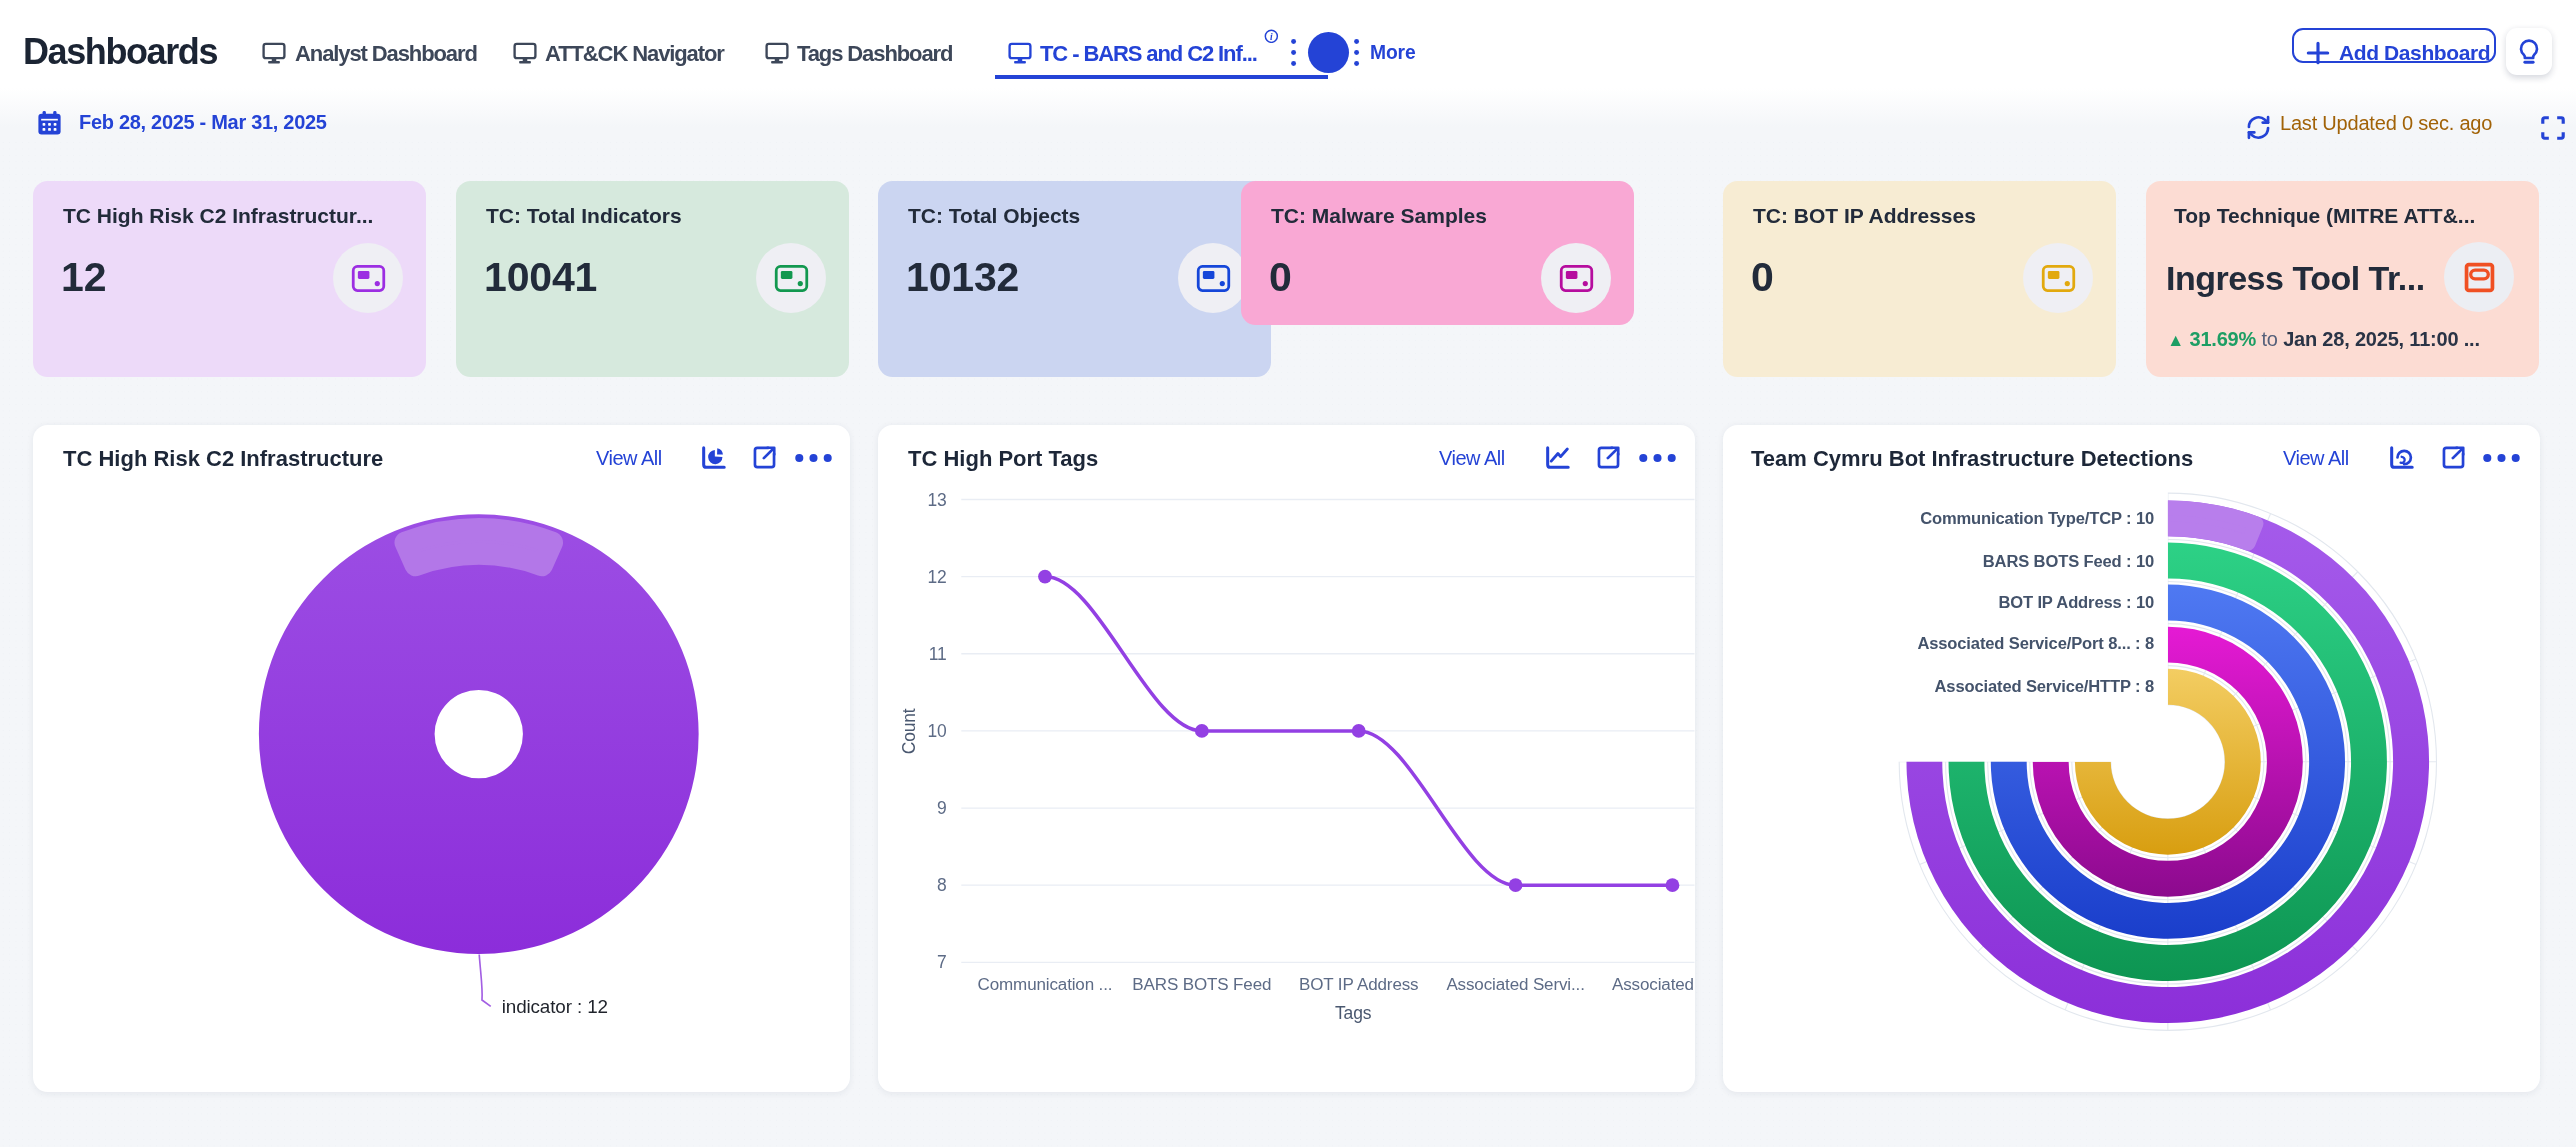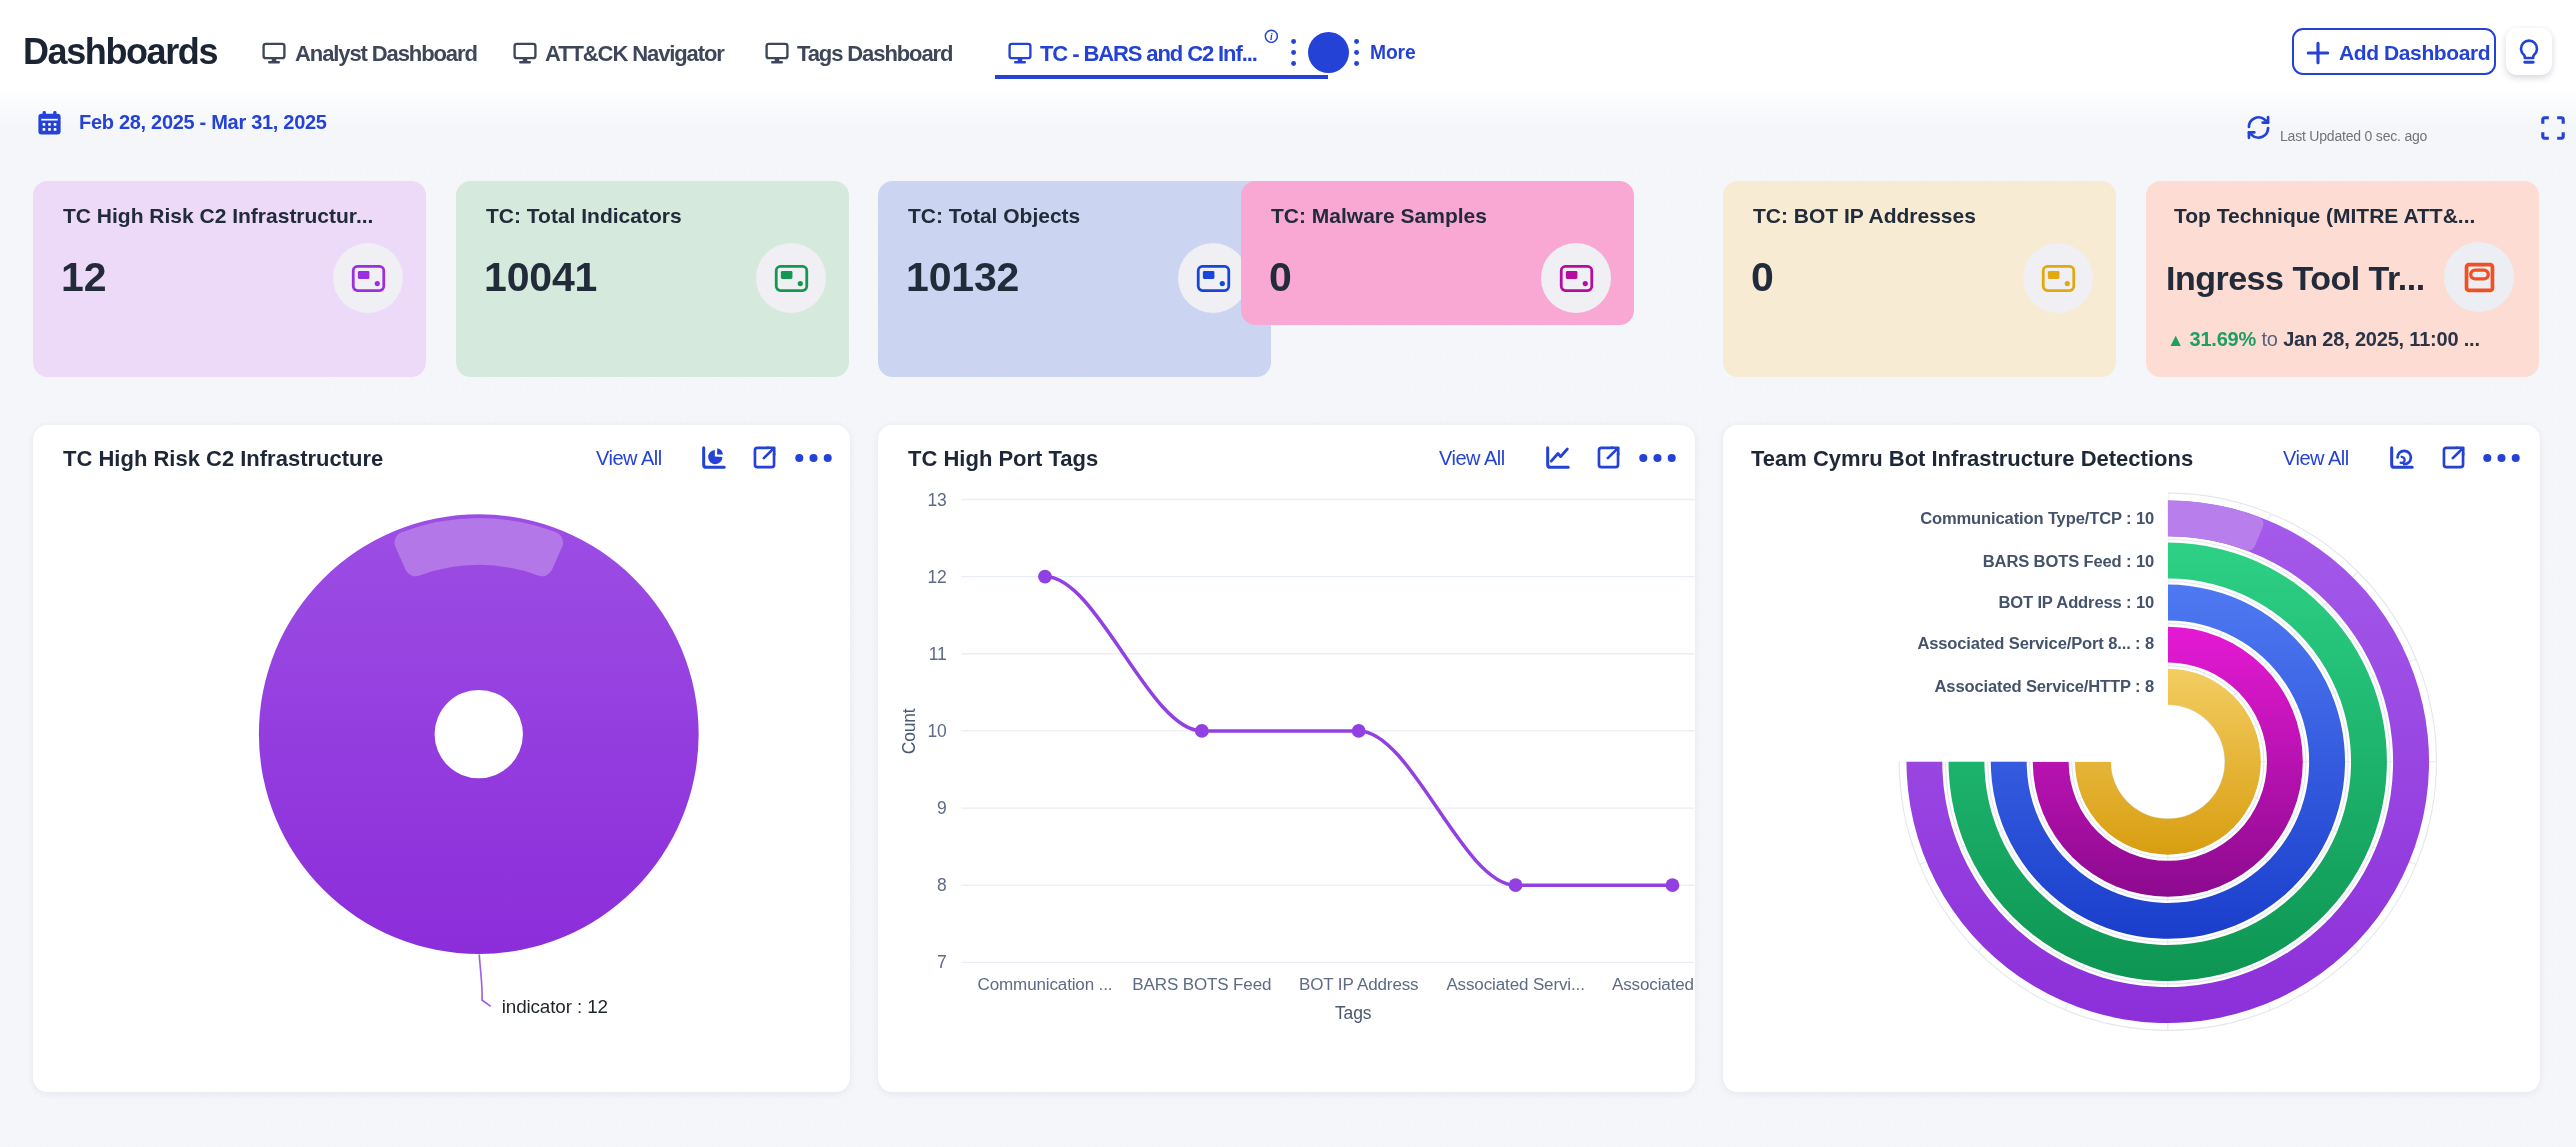--- a/index.html
+++ b/index.html
@@ -53,21 +53,21 @@
     <circle cx="5" cy="17" r="2.7" fill="#2443d6"></circle>
     <circle cx="5" cy="29" r="2.7" fill="#2443d6"></circle>
   </svg>
 <div class="abs" style="left:1308px;top:32px;width:41px;height:41px;border-radius:50%;background:#2443d6"></div>
 <svg style="position:absolute;left:1352px;top:37px" width="9.2" height="31" viewBox="0 0 10 34">
 <circle cx="5" cy="5" r="2.7" fill="#2443d6"></circle>
     <circle cx="5" cy="17" r="2.7" fill="#2443d6"></circle>
     <circle cx="5" cy="29" r="2.7" fill="#2443d6"></circle>
   </svg>
 <div class="abs" style="left:1370px;top:42px;font-size:19.3px;font-weight:700;color:#2443d6">More</div>
-<div class="abs" style="left:2292px;top:28px;width:204px;height:47px;border:2.3px solid #2443d6;border-radius:11px;background:#fff">
+<div class="abs" style="left:2292px;top:28px;width:204px;height:35px;border:2.3px solid #2443d6;border-radius:11px;background:#fff">
 <svg style="position:absolute;left:12px;top:11px" width="24" height="24" viewBox="0 0 26 26">
       <path d="M13 2.5 V23.5 M2.5 13 H23.5" stroke="#2443d6" stroke-width="3.4" stroke-linecap="round"></path>
     </svg>
 <span style="position:absolute;left:45px;top:11px;font-size:21px;font-weight:700;color:#2443d6;letter-spacing:-0.4px;white-space:nowrap">Add Dashboard</span>
   </div>
 <div class="abs" style="left:2506px;top:28px;width:46px;height:47px;border-radius:11px;background:#fff;box-shadow:0 2.8px 6.4px rgba(30,40,70,0.18);display:flex;align-items:center;justify-content:center">
     <svg width="28" height="28" viewBox="0 0 30 30">
 <path d="M9.5 18 A 8.6 8.6 0 1 1 20.5 18 L19.5 19.8 V21.5 H10.5 V19.8 Z" fill="none" stroke="#2443d6" stroke-width="2.8" stroke-linejoin="round"></path>
 <path d="M10.5 26 H19.5" stroke="#2443d6" stroke-width="3" stroke-linecap="round"></path>
     </svg>
@@ -88,21 +88,21 @@
   </svg>
 <div class="abs" style="left:79px;top:111px;font-size:20px;font-weight:700;color:#2443d6;letter-spacing:-0.3px">Feb 28, 2025 - Mar 31, 2025</div>
 <svg style="position:absolute;left:2245px;top:114px" width="27" height="27" viewBox="0 0 24 24">
 <g fill="none" stroke="#2443d6" stroke-width="2.4" stroke-linecap="round" stroke-linejoin="round">
 <path d="M3.5 11.5 a8.5 8.5 0 0 1 14.2-6.3 L20.5 7.6"></path>
 <path d="M20.5 2.8 v4.8 h-4.8"></path>
 <path d="M20.5 12.5 a8.5 8.5 0 0 1 -14.2 6.3 L3.5 16.4"></path>
 <path d="M3.5 21.2 v-4.8 h4.8"></path>
     </g>
   </svg>
-<div class="abs" style="left:2280px;top:128px;font-size:14px;color:#737373;letter-spacing:-0.2px">Last Updated 0 sec. ago</div>
+<div class="abs" style="left:2280px;top:112px;font-size:20px;color:#a16207;letter-spacing:-0.2px">Last Updated 0 sec. ago</div>
 <svg style="position:absolute;left:2540px;top:115px" width="26" height="26" viewBox="0 0 28 28">
 <path d="M3 9.5 V5 Q3 3 5 3 H9.5" fill="none" stroke="#2443d6" stroke-width="3.4"></path>
 <path d="M18.5 3 H23 Q25 3 25 5 V9.5" fill="none" stroke="#2443d6" stroke-width="3.4"></path>
 <path d="M25 18.5 V23 Q25 25 23 25 H18.5" fill="none" stroke="#2443d6" stroke-width="3.4"></path>
 <path d="M9.5 25 H5 Q3 25 3 23 V18.5" fill="none" stroke="#2443d6" stroke-width="3.4"></path>
   </svg>
 <div class="card" style="left:33px;top:181px;width:393px;height:196px;background:#eddaf9">
 <div class="stitle">TC High Risk C2 Infrastructur...</div>
     <div class="snum">12</div>
 <div class="scircle">

